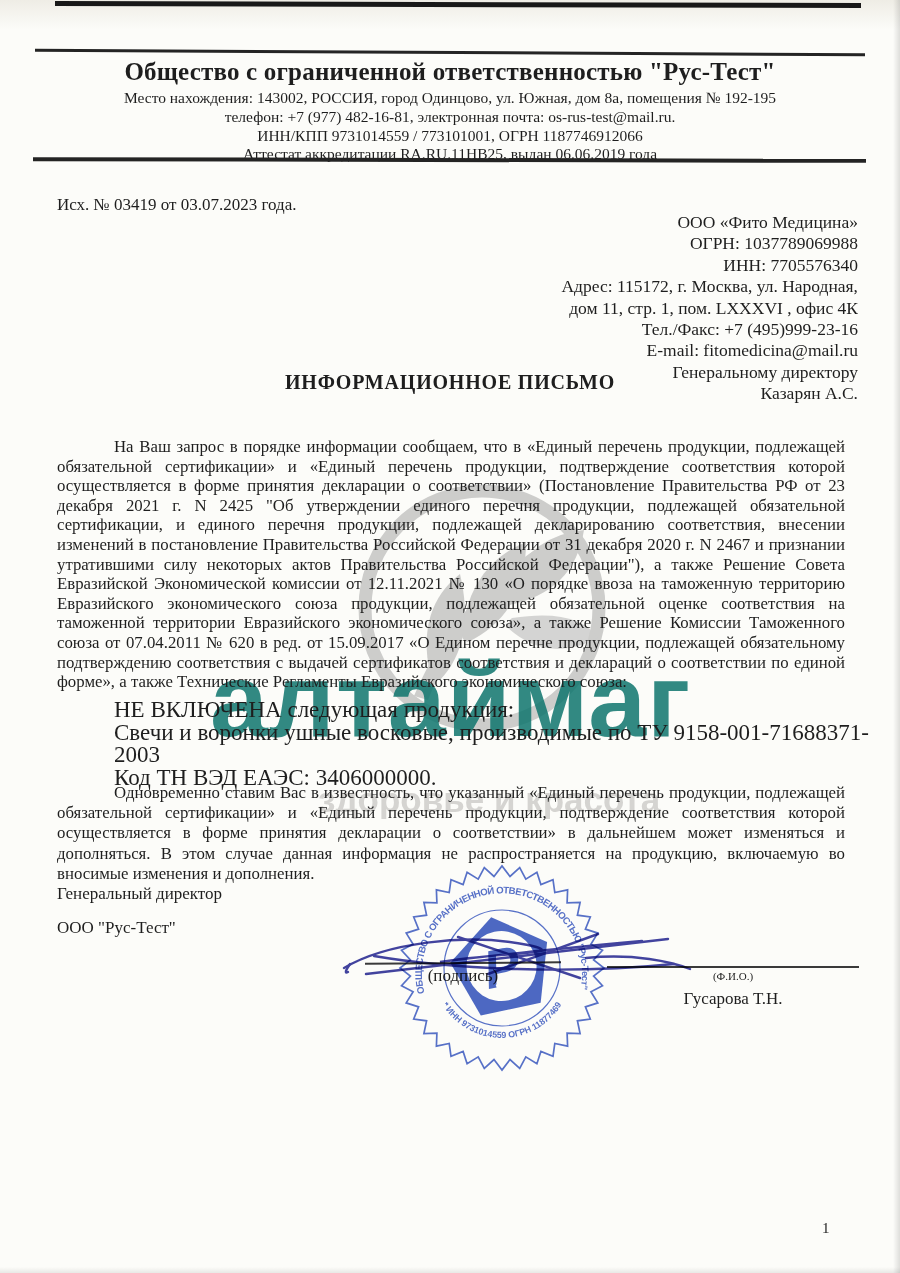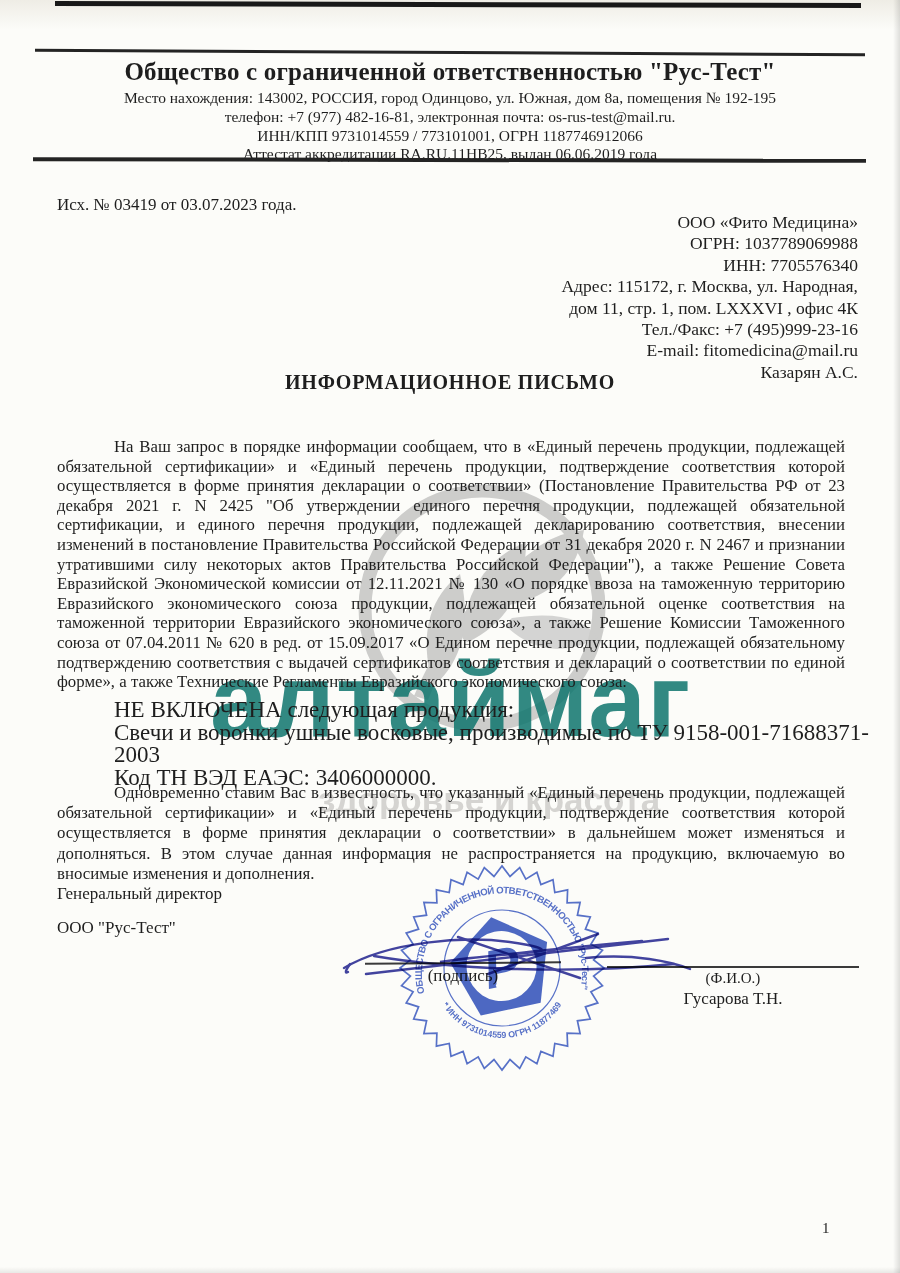--- a/index.html
+++ b/index.html
@@ -40,21 +40,21 @@
   .indent{text-indent:57px;}
   .excluded{position:absolute;left:114px;top:699px;font-size:23px;line-height:22.6px;z-index:2;}
   
   .sig-pos{position:absolute;left:57px;top:884px;font-size:17px;z-index:2;}
   .sig-company{position:absolute;left:57px;top:918px;font-size:17px;z-index:2;}
   .sig-line{position:absolute;height:1.6px;background:#3a3a3a;z-index:2;}
   .sig-line-left{left:365px;top:962px;width:196px;transform:rotate(-.4deg);}
   .sig-line-right{left:607px;top:966px;width:252px;}
   .sig-label{position:absolute;left:372px;top:966px;width:182px;text-align:center;font-size:17px;z-index:2;}
   .sig-name{position:absolute;left:607px;top:941px;width:252px;text-align:center;font-size:17px;z-index:2;margin-top:48px;}
-  .sig-fio{position:absolute;left:607px;top:970px;width:252px;text-align:center;font-size:15px;z-index:2;}
+  .sig-fio{position:absolute;left:607px;top:970px;width:252px;text-align:center;font-size:11px;z-index:2;}
   
   .stamp{position:absolute;left:396px;top:862px;width:212px;height:212px;z-index:3;
     mix-blend-mode:multiply;opacity:.92;}
   .autograph{position:absolute;left:336px;top:912px;width:362px;height:82px;z-index:4;mix-blend-mode:multiply;}
   .page-num{position:absolute;left:822px;top:1220px;font-size:15px;z-index:2;}
 </style>
 </head>
 <body>
 
 <div class="page">
@@ -91,20 +91,21 @@
   <div class="outgoing">Исх. № 03419 от 03.07.2023 года.</div>
 
   <div class="recipient">
     <div>ООО «Фито Медицина»</div>
     <div>ОГРН: 1037789069988</div>
     <div>ИНН: 7705576340</div>
     <div>Адрес: 115172, г. Москва, ул. Народная,</div>
     <div>дом 11, стр. 1, пом. LXXXVI , офис 4К</div>
     <div>Тел./Факс: +7 (495)999-23-16</div>
     <div>E-mail: fitomedicina@mail.ru</div>
+    <div>Генеральному директору</div>
     <div>Казарян А.С.</div>
   </div>
 
   <div class="doc-title">ИНФОРМАЦИОННОЕ ПИСЬМО</div>
   <div class="para para-1 indent">На Ваш запрос в порядке информации сообщаем, что в «Единый перечень продукции, подлежащей обязательной сертификации» и «Единый перечень продукции, подтверждение соответствия которой осуществляется в форме принятия декларации о соответствии» (Постановление Правительства РФ от 23 декабря 2021 г. N 2425 "Об утверждении единого перечня продукции, подлежащей обязательной сертификации, и единого перечня продукции, подлежащей декларированию соответствия, внесении изменений в постановление Правительства Российской Федерации от 31 декабря 2020 г. N 2467 и признании утратившими силу некоторых актов Правительства Российской Федерации"), а также Решение Совета Евразийской Экономической комиссии от 12.11.2021 № 130 «О порядке ввоза на таможенную территорию Евразийского экономического союза продукции, подлежащей обязательной оценке соответствия на таможенной территории Евразийского экономического союза», а также Решение Комиссии Таможенного союза от 07.04.2011 № 620 в ред. от 15.09.2017 «О Едином перечне продукции, подлежащей обязательному подтверждению соответствия с выдачей сертификатов соответствия и деклараций о соответствии по единой форме», а также Технические Регламенты Евразийского экономического союза:</div>
   <div class="excluded">
     <div>НЕ ВКЛЮЧЕНА следующая продукция:</div>
     <div>Свечи и воронки ушные восковые, производимые по ТУ 9158-001-71688371-2003</div>
     <div>Код ТН ВЭД ЕАЭС: 3406000000.</div>
   </div>

